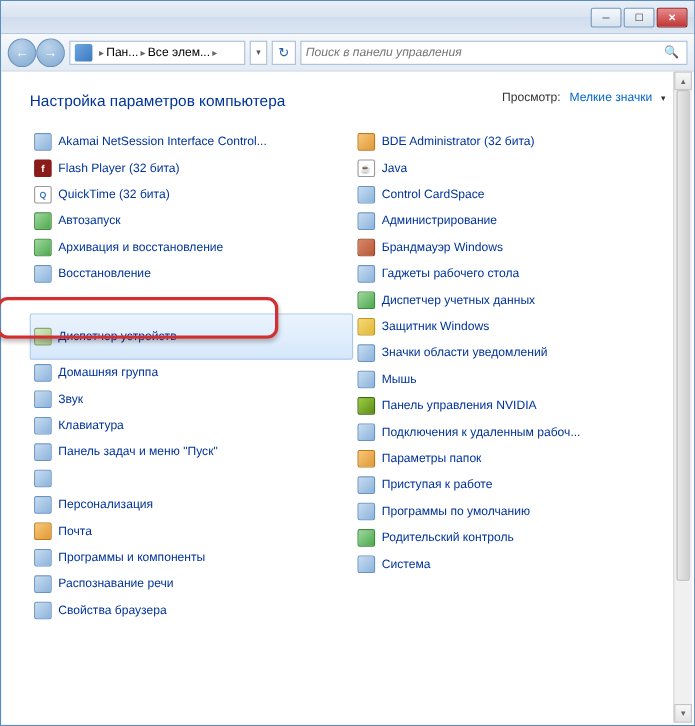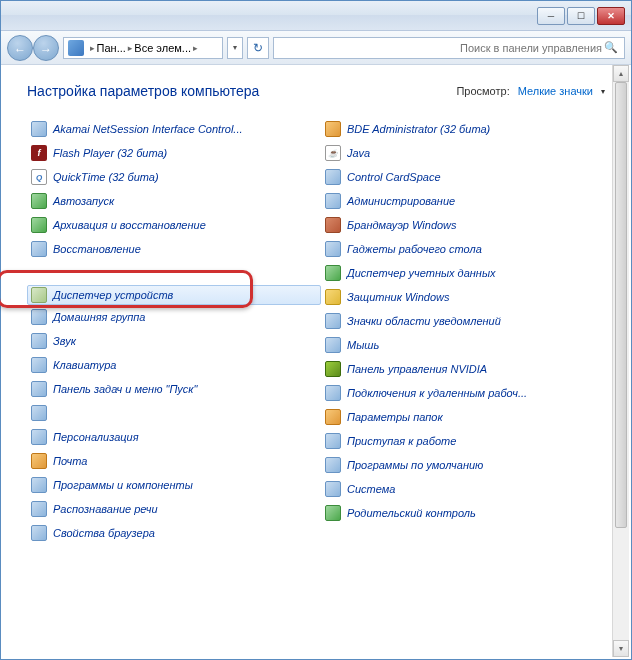--- a/index.html
+++ b/index.html
@@ -13,35 +13,35 @@
 
 .nav-bar { height: 34px; background: linear-gradient(to bottom, #f6f9fc, #e2eaf3); border-bottom: 1px solid #c8d4e3; display: flex; align-items: center; padding: 0 6px; gap: 4px; }
 .nav-arrows { display: flex; gap: 0; }
 .nav-arrow { width: 26px; height: 26px; border-radius: 50%; background: radial-gradient(circle at 40% 30%, #bcd4ec, #7fa8d0); border: 1px solid #6b92bb; display: flex; align-items: center; justify-content: center; color: #fff; font-size: 12px; }
 .breadcrumb { flex: 0 0 160px; height: 22px; border: 1px solid #a8bcd4; background: #fff; display: flex; align-items: center; font-size: 11px; padding: 0 4px; overflow: hidden; white-space: nowrap; }
 .bc-icon { width: 16px; height: 16px; background: linear-gradient(135deg, #6fa8e0, #3c78c0); border-radius: 2px; margin-right: 4px; flex-shrink: 0; }
 .bc-sep { color: #666; margin: 0 2px; font-size: 9px; }
 .nav-dd { width: 16px; height: 22px; border: 1px solid #a8bcd4; background: #fff; display: flex; align-items: center; justify-content: center; font-size: 8px; color: #555; }
 .refresh-btn { width: 22px; height: 22px; border: 1px solid #a8bcd4; background: #fff; display: flex; align-items: center; justify-content: center; color: #2b65a8; font-size: 12px; }
 .search-box { flex: 1; height: 22px; border: 1px solid #a8bcd4; background: #fff; display: flex; align-items: center; padding: 0 4px; }
-.search-input { border: none; outline: none; flex: 1; font-size: 11px; color: #888; background: transparent; text-align: right; }
+.search-input { border: none; outline: none; flex: 1; font-size: 11px; color: #888; font-style: italic; background: transparent; }
 .search-btn { width: 18px; color: #2b65a8; font-size: 11px; text-align: center; }
 
-.content-header { display: flex; align-items: center; justify-content: space-between; padding: 18px 26px 10px 26px; }
+.content-header { display: flex; align-items: flex-start; justify-content: space-between; padding: 18px 26px 10px 26px; }
 .page-title { color: #003399; font-size: 14px; font-weight: normal; }
 .view-control { font-size: 11px; display: flex; align-items: center; gap: 8px; }
 .view-label { color: #333; }
 .view-link { color: #0066cc; }
 .view-dd { color: #333; font-size: 8px; }
 
 .items-area { padding: 8px 16px 8px 26px; position: relative; }
-.columns { display: flex; gap: 0; font-style: italic; }
+.columns { display: flex; gap: 0; }
 .col { flex: 1; }
 .item { display: flex; align-items: center; height: 24px; padding: 0 4px; font-size: 11px; color: #003399; position: relative; white-space: nowrap; overflow: hidden; text-overflow: ellipsis; }
-.item.selected { background: linear-gradient(to bottom, #eaf3fd, #d6e8fb); border: 1px solid #a8c8ec; border-radius: 2px; height: 20px; padding: 0 3px; }
+.item.selected { background: linear-gradient(to bottom, #eaf3fd, #d6e8fb); border: 1px solid #a8c8ec; border-radius: 2px; height: 42px; padding: 0 3px; }
 .item.hidden-label { visibility: hidden; }
 .icon { width: 16px; height: 16px; margin-right: 6px; flex-shrink: 0; border-radius: 2px; display: flex; align-items: center; justify-content: center; font-size: 10px; }
 
 .ic-generic { background: linear-gradient(135deg, #c8dcf0, #8cb4dc); border: 1px solid #6894c4; }
 .ic-flash { background: #8b1a1a; color: #fff; font-weight: bold; font-size: 9px; }
 .ic-qt { background: #fff; border: 1px solid #999; color: #3c78c0; font-weight: bold; font-size: 8px; }
 .ic-green { background: linear-gradient(135deg, #a0d8a0, #4ca84c); border: 1px solid #3c8c3c; }
 .ic-orange { background: linear-gradient(135deg, #f8c878, #e09838); border: 1px solid #c07818; }
 .ic-shield { background: linear-gradient(135deg, #f8d878, #e0b838); border: 1px solid #c09818; }
 .ic-device { background: linear-gradient(135deg, #d8e8c8, #a8c888); border: 1px solid #88a868; }
@@ -228,26 +228,26 @@
           </div>
           <div class="item">
             <div class="icon ic-generic"></div>
             <span>Приступая к работе</span>
           </div>
           <div class="item">
             <div class="icon ic-generic"></div>
             <span>Программы по умолчанию</span>
           </div>
           <div class="item">
+            <div class="icon ic-green"></div>
+            <span>Родительский контроль</span>
+          </div>
+          <div class="item">
             <div class="icon ic-generic"></div>
             <span>Система</span>
-          </div>
-          <div class="item">
-            <div class="icon ic-green"></div>
-            <span>Родительский контроль</span>
           </div>
         </div>
       </div>
     <div class="highlight-box" id="highlight" style="top: 161px; left: -4px; width: 256px; height: 38px;"></div>
   </div>
 
   <div class="scrollbar">
     <div class="sb-btn">▴</div>
     <div class="sb-track">
       <div class="sb-thumb"></div>

